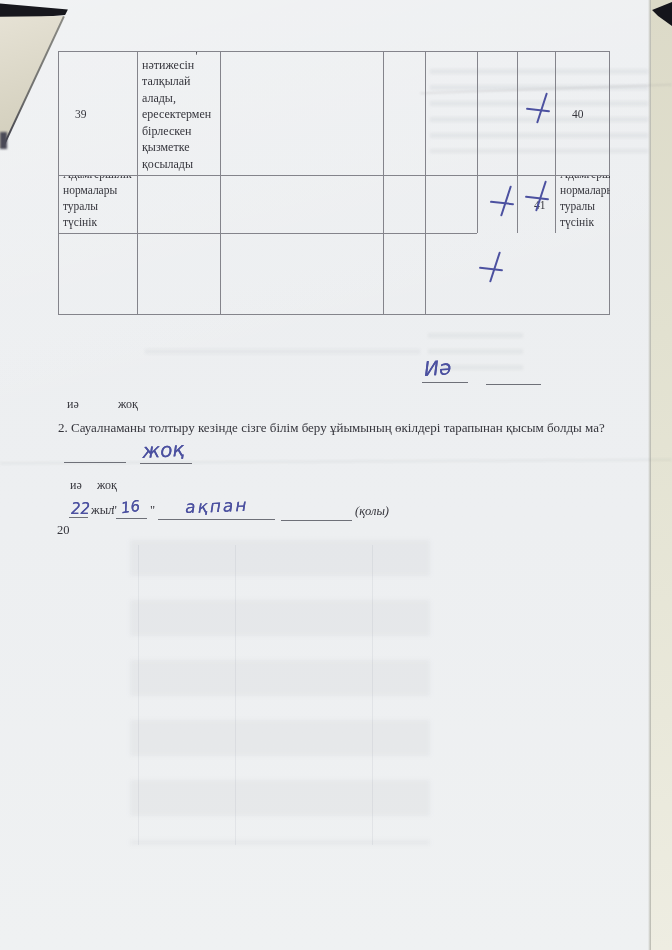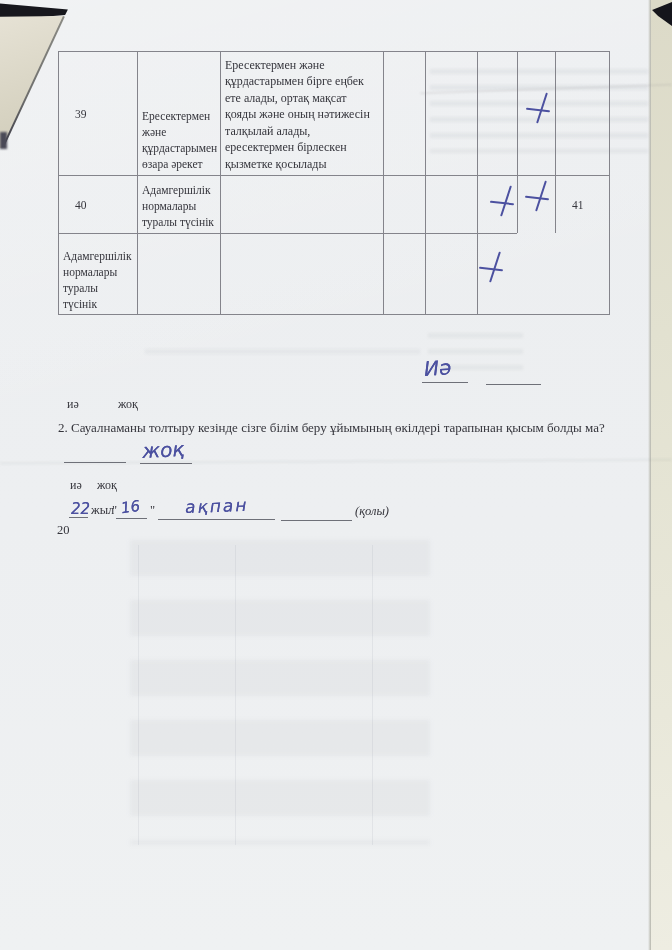--- a/index.html
+++ b/index.html
@@ -81,23 +81,20 @@
   <div class="ghost-table"></div>
   <div class="ghost-vline" style="left:138px;top:545px;height:300px;"></div>
   <div class="ghost-vline" style="left:235px;top:545px;height:300px;"></div>
   <div class="ghost-vline" style="left:372px;top:545px;height:300px;"></div>
 
   <div class="qtable">
 
     <div class="cell num">
         <span>39</span>
       </div>
-    <div class="cell">
-        <span>Ересектермен және құрдастарымен өзара әрекет</span>
-      </div>
     <div class="cell desc">
         <span>Ересектермен және құрдастарымен бірге еңбек ете алады, ортақ мақсат қояды және оның нәтижесін талқылай алады, ересектермен бірлескен қызметке қосылады</span>
       </div>
     <div class="cell"></div>
     <div class="cell"></div>
     <div class="cell"></div>
     <div class="cell"></div>
     <div class="cell"></div>
 
     <div class="cell num">

